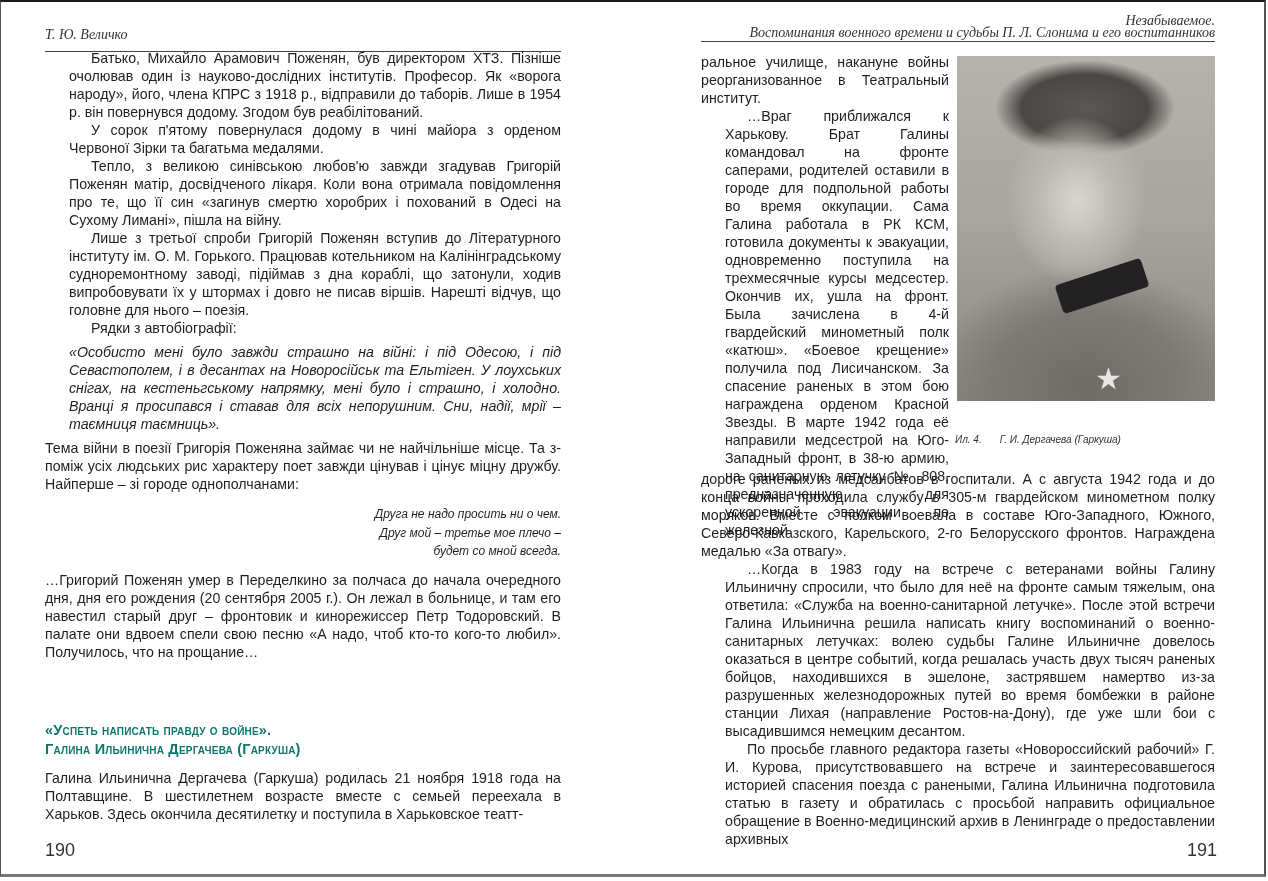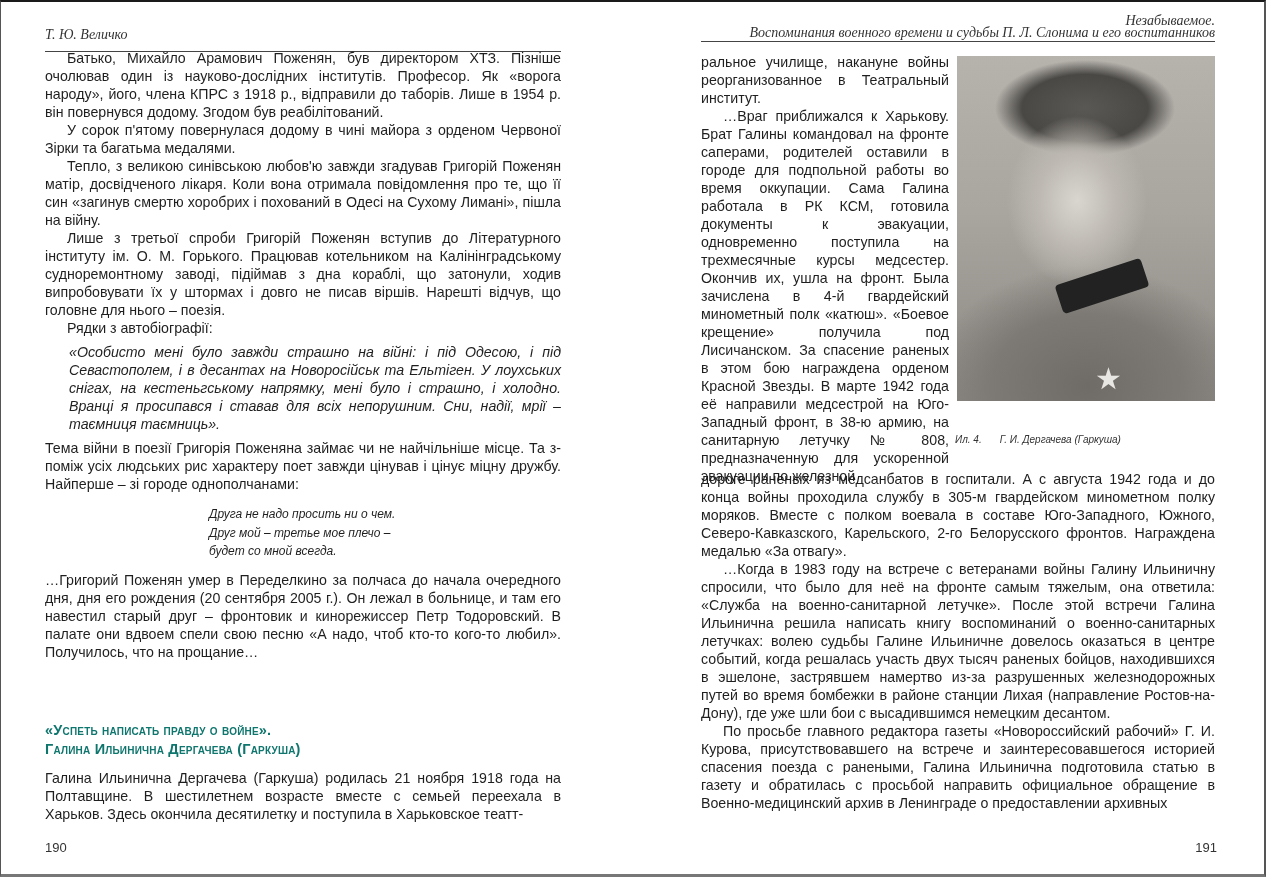--- a/index.html
+++ b/index.html
@@ -30,25 +30,25 @@
     line-height: 12px;
     font-family: Liberation Serif, serif;
   }
   .page-left .running-head { left: 44px; width: 516px; top: 27px; padding-bottom: 10px; }
   .page-right .running-head { left: 66px; width: 514px; top: 13px; text-align: right; padding-bottom: 2px; }
 
   .text {
     font-size: 14.2px; line-height: 18px; text-align: justify; color: #1f1f1f;
   }
   .p { margin: 0; }
-  .indent { text-indent: 22px; }
+  .indent { text-indent: 22px; margin-left: 24px; }
 
   .left-body { position: absolute; left: 44px; top: 47px; width: 516px; }
   .quote { font-style: italic; margin: 6px 0 6px 24px; }
-  .poem { margin: 12px 0 10px 164px; font-style: italic; font-size: 12px; line-height: 18.5px; text-align: left; }
+  .poem { margin: 12px 0 10px 164px; font-style: italic; font-size: 12px; line-height: 18.5px; text-align: right; }
   .heading { margin-top: 60px; font-weight: bold; font-size: 14.5px; line-height: 19px; font-variant: small-caps; letter-spacing: 0.2px; color: #0f766e; }
   .after-heading { margin-top: 10px; }
 
   .right-col { position: absolute; left: 66px; top: 51px; width: 248px; }
   .right-full { position: absolute; left: 66px; top: 468px; width: 514px; }
 
   .photo {
     position: absolute; left: 322px; top: 54px; width: 258px; height: 345px;
     background:
       radial-gradient(ellipse 70px 85px at 120px 145px, #d9d6d0 0%, #bdb9b2 55%, rgba(0,0,0,0) 100%),
@@ -64,21 +64,21 @@
   .photo .star {
     position: absolute; left: 138px; top: 308px; font-size: 30px; color: #e8e6e2;
     line-height: 30px;
   }
   .caption {
     position: absolute; left: 320px; top: 432px;
     font-size: 10px; font-style: italic; color: #333;
   }
   .caption .num { display: inline-block; width: 42px; }
 
-  .folio { position: absolute; top: 838px; font-size: 13px; color: #333; }
+  .folio { position: absolute; top: 838px; font-size: 18px; color: #333; }
   .page-left .folio { left: 44px; }
   .page-right .folio { right: 50px; }
 </style>
 </head>
 <body>
 
 <div class="spread">
 
   <div class="page page-left">
     <div class="running-head">Т. Ю. Величко</div>

